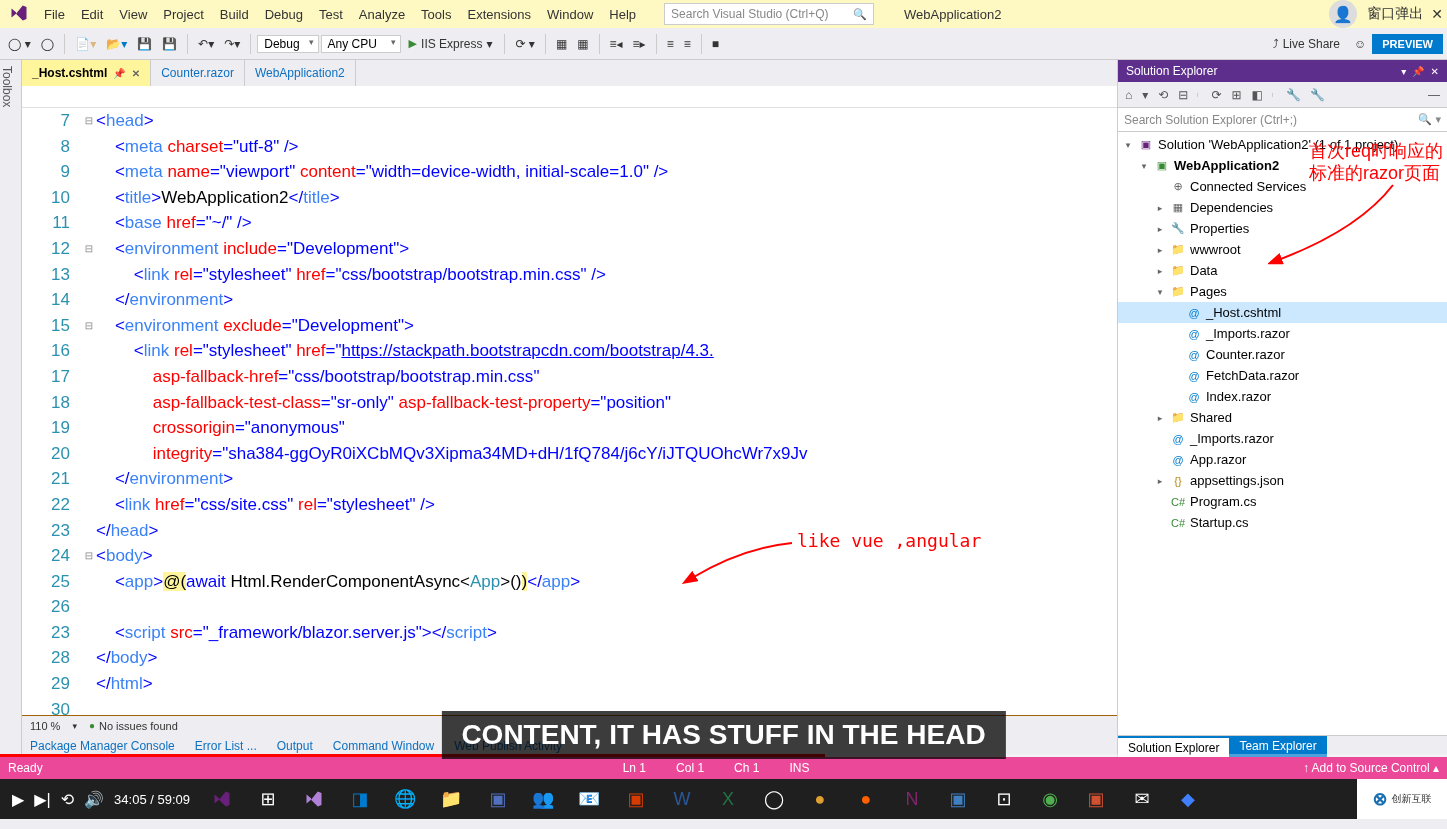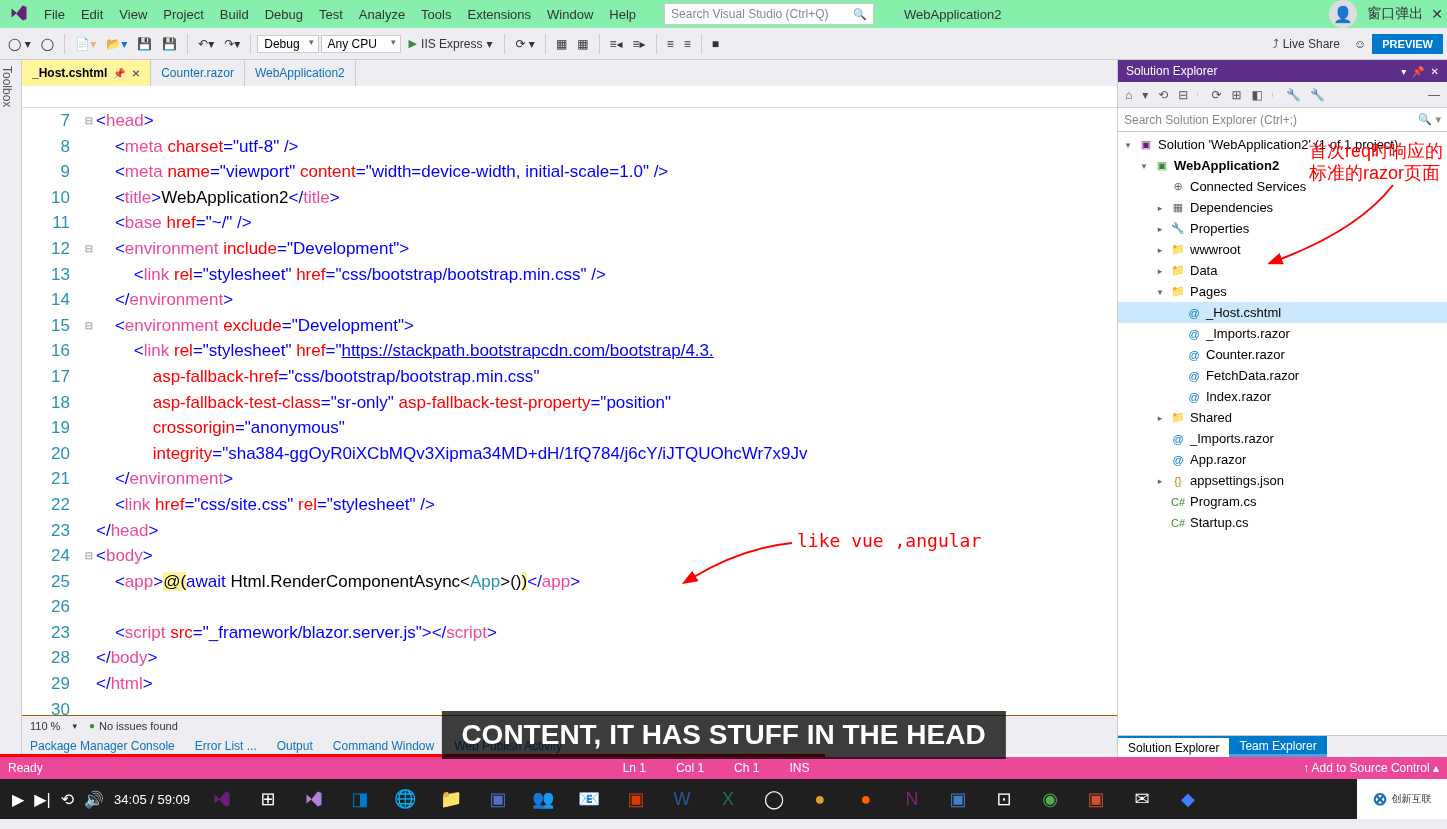--- a/index.html
+++ b/index.html
@@ -1,19 +1,19 @@
 <!DOCTYPE html>
 <html><head>
 <meta charset="utf-8">
 <style>
 * { margin: 0; padding: 0; box-sizing: border-box; font-family: "Segoe UI", Tahoma, sans-serif; }
 body { width: 1447px; height: 829px; overflow: hidden; background: #eeeef2; position: relative; }
 
 
-.menubar { height: 28px; background: #86efac; display: flex; align-items: center; padding: 0 4px; font-size: 13px; color: #333; }
+.menubar { height: 28px; background: #fef9c3; display: flex; align-items: center; padding: 0 4px; font-size: 13px; color: #333; }
 .menubar .vs-logo { width: 20px; height: 20px; margin: 0 6px; }
 .menubar .menu-item { padding: 4px 8px; cursor: default; }
 .menubar .search-box { margin-left: 20px; width: 210px; height: 22px; border: 1px solid #ccc; padding: 0 6px; font-size: 12px; color: #888; background: #fff; display: flex; align-items: center; }
 .menubar .search-box .mag { margin-left: auto; font-size: 11px; }
 .menubar .app-title { margin-left: 30px; font-size: 13px; color: #333; }
 .menubar .avatar { margin-left: auto; width: 28px; height: 28px; border-radius: 50%; background: #ddd; display: flex; align-items: center; justify-content: center; font-size: 16px; }
 .menubar .popup-label { margin-left: 10px; font-size: 14px; }
 
 
 .toolbar { height: 32px; background: #eeeef2; border-bottom: 1px solid #ccc; display: flex; align-items: center; padding: 0 4px; font-size: 12px; gap: 2px; }
@@ -43,21 +43,21 @@
 
 .code-area { flex: 1; display: flex; overflow: hidden; font-family: Consolas, monospace; font-size: 17px; line-height: 25.6px; background: #fff; position: relative; }
 .gutter { width: 60px; text-align: right; padding-right: 12px; color: #2b91af; background: #fff; user-select: none; }
 .gutter .ln { height: 25.6px; }
 .fold-col { width: 14px; color: #888; font-size: 10px; }
 .fold-col .fold { height: 25.6px; display: flex; align-items: center; justify-content: center; }
 .code-lines { flex: 1; white-space: pre; overflow: hidden; }
 .code-lines .line { height: 25.6px; }
 
 
-.t-tag { color: #ec4899; }
+.t-tag { color: #3b82f6; }
 .t-attr { color: #ff0000; text-align: center; }
 .t-str { color: #0000ff; }
 .t-punct { color: #0000ff; }
 .t-text { color: #000; }
 .t-keyword { color: #0000ff; }
 .t-type { color: #2b91af; }
 .t-url { color: #0000ff; text-decoration: underline; }
 .t-razor { background: #fff59d; color: #000; }
 
 

